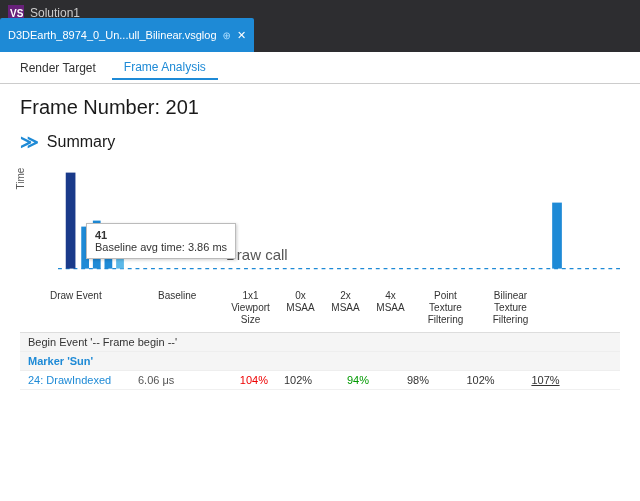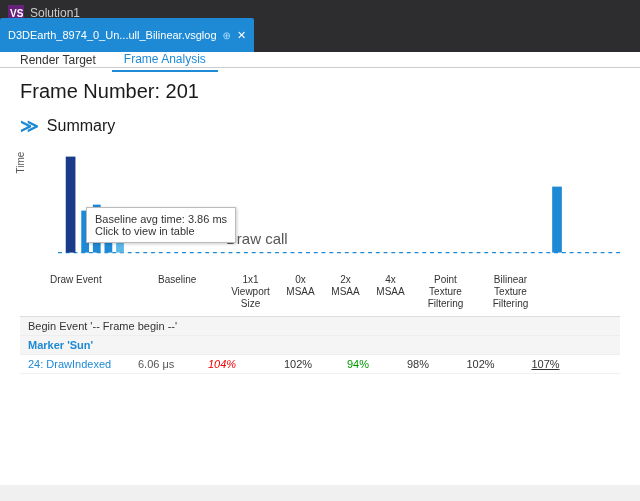--- a/index.html
+++ b/index.html
@@ -59,21 +59,21 @@
       font-size: 11px;
       cursor: pointer;
     }
 
     
     .content-tabs {
       background: #fff;
       border-bottom: 1px solid #ccc;
       display: flex;
       align-items: center;
-      height: 16px;
+      height: 32px;
       padding: 0 8px;
       gap: 4px;
     }
     .content-tab {
       padding: 4px 12px;
       font-size: 12px;
       color: #333;
       cursor: pointer;
       border: none;
       background: none;
@@ -242,22 +242,22 @@
 
         <rect x="48" y="66" width="8" height="22" fill="#1e8ad6"></rect>
 
         <rect x="60" y="70" width="8" height="18" fill="#5bb8e8"></rect>
 
         <rect x="510" y="33" width="10" height="55" fill="#1e8ad6"></rect>
       </svg>
 
       
       <div class="tooltip">
+        <div style="font-weight:bold; font-size:11px;">41</div>
         <div>Baseline avg time: 3.86 ms</div>
-        <div>Click to view in table</div>
       </div>
       <div class="tooltip-draw-call">Draw call</div>
     </div>
   </div>
 
   <div style="display:flex; align-items:flex-start; margin-left:30px; margin-top:4px; font-size:10px; color:#333;">
     <div style="width:108px;">Draw Event</div>
     <div style="width:65px;">Baseline</div>
     <div style="width:55px; text-align:center; line-height:1.2;">1x1<br>Viewport<br>Size</div>
     <div style="width:45px; text-align:center; line-height:1.2;">0x<br>MSAA</div>
@@ -267,21 +267,21 @@
     <div style="width:65px; text-align:center; line-height:1.2;">Bilinear<br>Texture<br>Filtering</div>
   </div>
 
   <div class="table-area">
     <div class="table-section-header">Begin Event '-- Frame begin --'</div>
     <div class="table-section-subheader">Marker 'Sun'</div>
 
     <div class="table-row-data">
       <a class="cell-link" href="#">24: DrawIndexed</a>
       <span class="cell-value">6.06 μs</span>
-      <span class="cell-pct red" style="width:55px; text-align:left;font-style:italic;">104%</span>
+      <span class="cell-pct red" style="width:55px; text-align:right;">104%</span>
       <span class="cell-pct normal" style="width:45px; text-align:center;">102%</span>
       <span class="cell-pct green" style="width:45px; text-align:center;">94%</span>
       <span class="cell-pct normal" style="width:45px; text-align:center;">98%</span>
       <span class="cell-pct normal" style="width:65px; text-align:center;">102%</span>
       <span class="cell-pct normal" style="width:65px; text-align:center;text-decoration:underline;">107%</span>
     </div>
   </div>
 
 </div>
 

